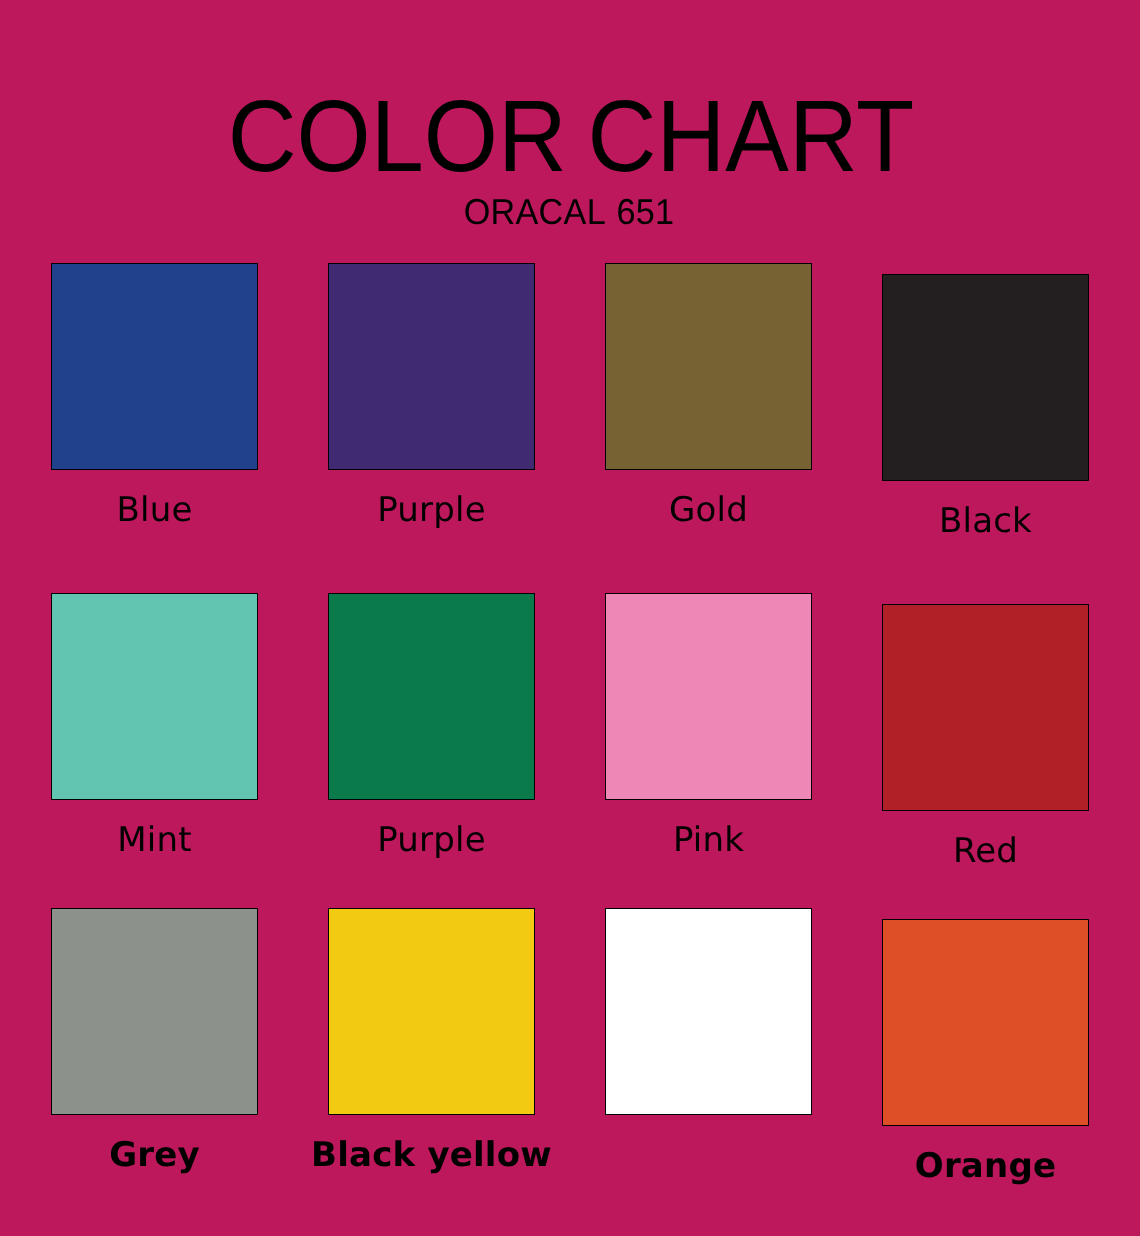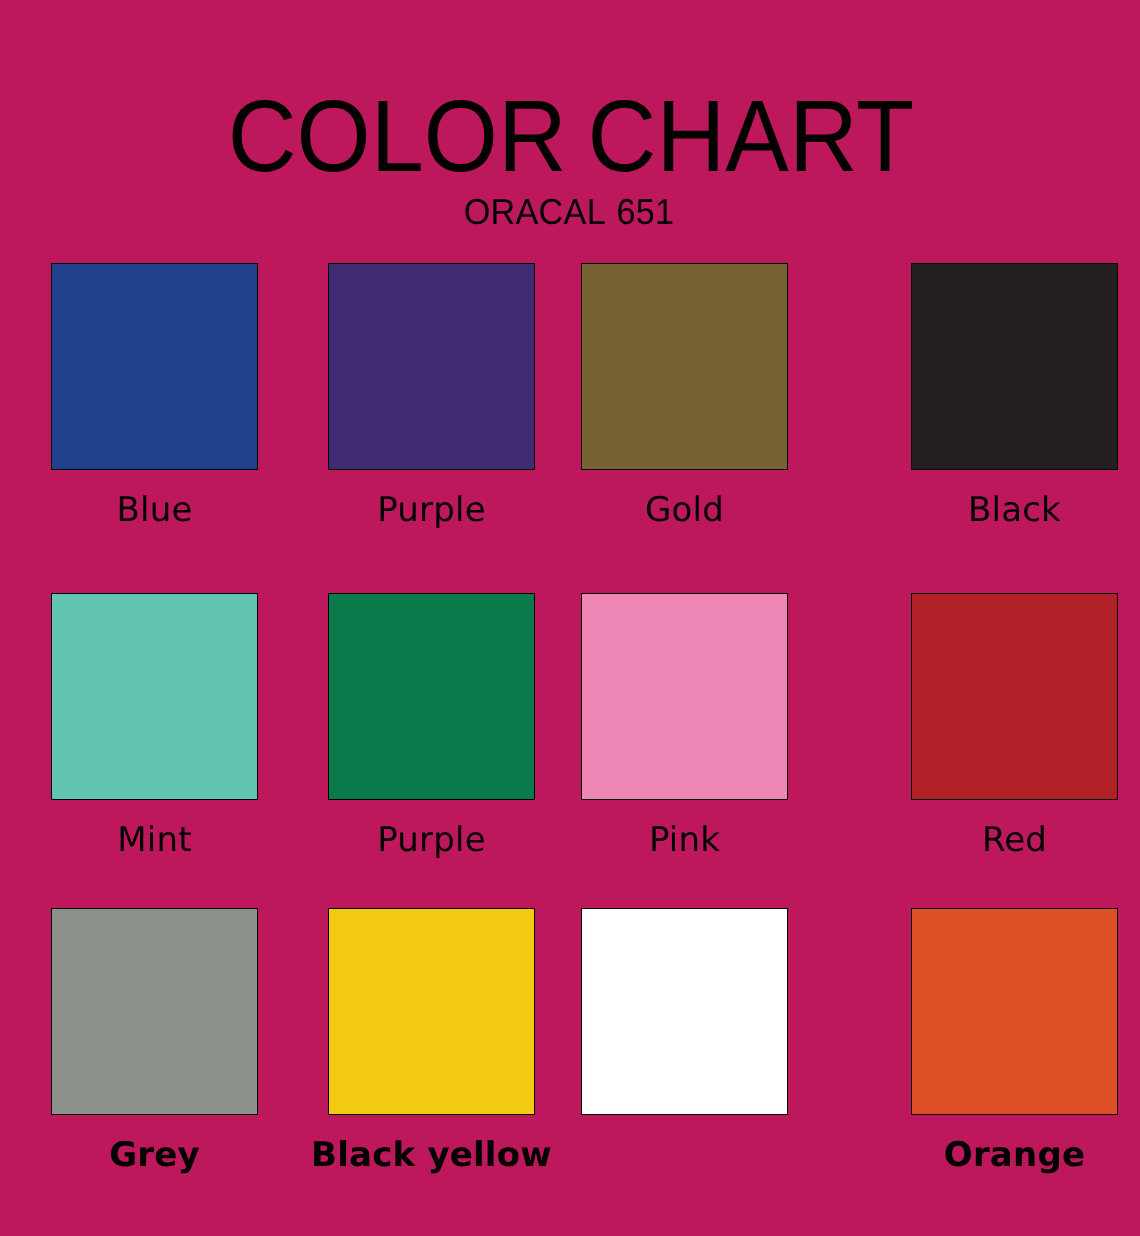--- a/index.html
+++ b/index.html
@@ -77,22 +77,22 @@
   .row-3 { top: 645px; font-weight: bold; }
 
   .cell {
     position: absolute;
     top: 0;
     width: 203px;
     height: 260px;
   }
   .col-1 { left: 0px; }
   .col-2 { left: 277px; }
-  .col-3 { left: 530px; padding-left: 28px; }
-  .col-4 { left: 860px; }
+  .col-3 { left: 554px; padding-left: 28px; }
+  .col-4 { left: 831px; margin-top: 11px; }
 
   .swatch {
     position: absolute;
     left: 0;
     top: 0;
     width: 205px;
     height: 205px;
     border: 1px solid #000000;
   }
   .label {

